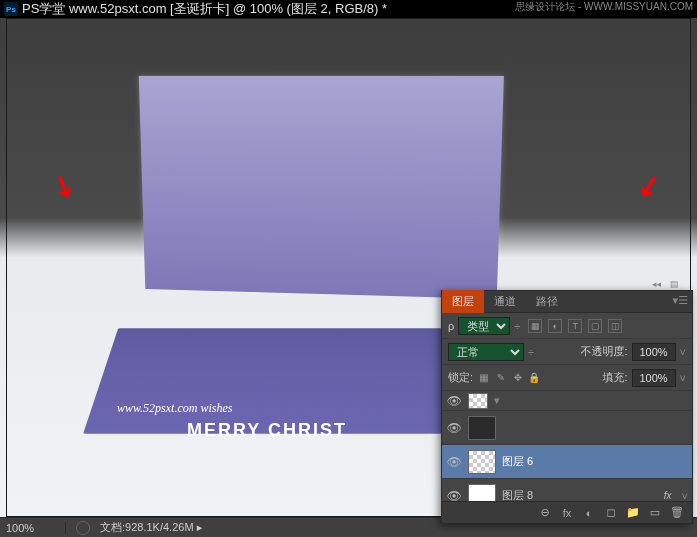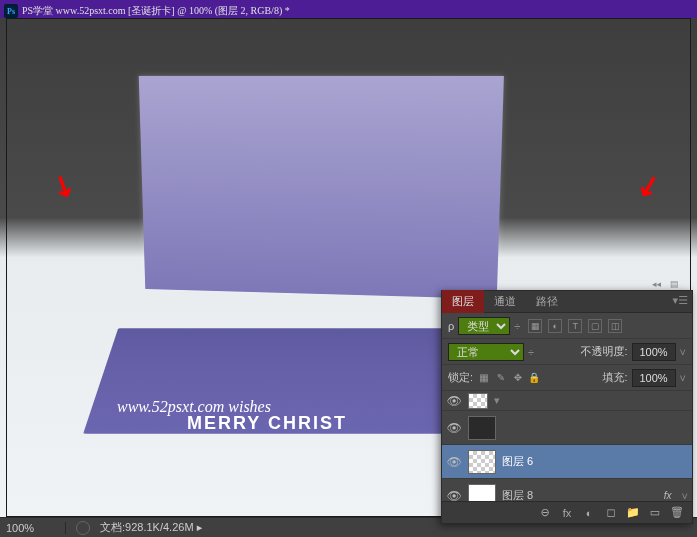--- a/index.html
+++ b/index.html
@@ -1,41 +1,41 @@
 <!DOCTYPE html>
 <html><head>
 <meta charset="utf-8">
 <style>
 * { margin: 0; padding: 0; box-sizing: border-box; }
 body { width: 697px; height: 537px; background: #3a3a3a; font-family: "Microsoft YaHei", sans-serif; font-size: 11px; color: #ccc; overflow: hidden; position: relative; }
-.title-bar { height: 18px; background: #4c1d95; display: flex; align-items: flex-end; padding: 0 4px; justify-content: space-between; font-family: Liberation Serif, serif; }
+.title-bar { height: 18px; background: #000000; display: flex; align-items: flex-start; padding: 0 4px; justify-content: space-between; }
 .ps-logo { width: 14px; height: 14px; background: #001e36; color: #31a8ff; font-weight: bold; font-size: 8px; display: flex; align-items: center; justify-content: center; border-radius: 2px; margin-right: 4px; }
 .title-left { display: flex; align-items: center; }
-.title-text { color: #e0e0e0; font-size: 10px; }
+.title-text { color: #e0e0e0; font-size: 13px; }
 .watermark { color: #888; font-size: 10px; }
 .canvas-area { position: relative; width: 100%; height: 499px; background: linear-gradient(180deg, #3e3e3e 0%, #4a4a4a 40%, #e8ecef 48%, #f0f3f6 100%); display: flex; align-items: center; justify-content: center; }
 .canvas-inner { position: absolute; top: 0; left: 6px; right: 6px; bottom: 0; border: 1px solid #1a1a1a; overflow: hidden; }
 .card { position: absolute; left: 110px; top: 58px; width: 400px; height: 400px; }
 .card-top { position: absolute; top: 0; left: 20px; width: 360px; height: 220px; background: linear-gradient(180deg, #a9a4d0 0%, #7e78b8 100%); transform: perspective(800px) rotateX(-8deg) rotateY(-6deg); box-shadow: 0 0 6px rgba(255,255,255,0.2); }
 .card-bottom { position: absolute; top: 195px; left: -15px; width: 460px; height: 210px; background: linear-gradient(180deg, #5e5aa0 0%, #6660a8 40%, #6b66b0 100%); transform: perspective(1200px) rotateX(60deg); border-radius: 2px; }
-.card-text { position: absolute; bottom: 100px; left: 110px; color: #fff; font-family: Georgia, serif; font-style: italic; font-size: 16px; text-align: center; }
-.card-text2 { position: absolute; bottom: 82px; left: 180px; color: #fff; font-weight: bold; font-size: 18px; letter-spacing: 2px; }
+.card-text { position: absolute; bottom: 100px; left: 110px; color: #fff; font-family: Georgia, serif; font-style: italic; font-size: 12px; text-align: center; }
+.card-text2 { position: absolute; bottom: 75px; left: 180px; color: #fff; font-weight: bold; font-size: 18px; letter-spacing: 2px; }
 .arrow { position: absolute; color: #ff0000; font-size: 28px; font-weight: bold; }
 .arrow-left { left: 45px; top: 150px; transform: rotate(25deg); }
 .arrow-right { right: 30px; top: 150px; transform: rotate(-15deg); }
 .status-bar { height: 20px; background: #404040; border-top: 1px solid #2a2a2a; display: flex; align-items: center; padding: 0 6px; gap: 10px; color: #ccc; font-size: 11px; }
 .status-zoom { width: 60px; border-right: 1px solid #2a2a2a; padding-right: 8px; }
 .status-doc { }
 .layers-panel { position: absolute; right: 4px; top: 290px; width: 252px; background: #454545; border: 1px solid #2a2a2a; box-shadow: -2px 2px 8px rgba(0,0,0,0.5); }
 .panel-tabs { height: 22px; background: #393939; display: flex; align-items: center; border-bottom: 1px solid #2a2a2a; position: relative; }
 .panel-tab { padding: 4px 10px; color: #aaa; font-size: 11px; cursor: pointer; }
-.panel-tab.active { background: #7f1d1d; color: #e0e0e0; }
+.panel-tab.active { background: #c2410c; color: #e0e0e0; }
 .panel-menu { position: absolute; right: 4px; top: 3px; display: flex; gap: 4px; }
 .panel-row { height: 26px; display: flex; align-items: center; padding: 0 6px; gap: 4px; border-bottom: 1px solid #3a3a3a; font-size: 11px; }
-.panel-select { background: #4d7c0f; border: 1px solid #222; color: #ddd; padding: 1px 4px; font-size: 11px; height: 18px; }
+.panel-select { background: #14532d; border: 1px solid #222; color: #ddd; padding: 1px 4px; font-size: 11px; height: 18px; }
 .panel-input { background: #333; border: 1px solid #222; color: #ddd; width: 44px; padding: 1px 2px; font-size: 11px; text-align: center; height: 18px; }
 .filter-icons { display: flex; gap: 6px; margin-left: 4px; }
 .filter-icon { width: 14px; height: 14px; border: 1px solid #666; display: flex; align-items: center; justify-content: center; font-size: 9px; color: #999; }
 .lock-icons { display: flex; gap: 3px; align-items: center; }
 .lock-icon { width: 14px; height: 14px; display: flex; align-items: center; justify-content: center; font-size: 10px; color: #999; }
 .layers-list { max-height: 110px; overflow: hidden; }
 .layer-item { height: 34px; display: flex; align-items: center; border-bottom: 1px solid #3a3a3a; padding: 0 4px; gap: 6px; }
 .layer-item.selected { background: #5a7aa8; color: #fff; }
 .layer-eye { width: 16px; height: 16px; display: flex; align-items: center; justify-content: center; font-size: 12px; color: #bbb; }
 .layer-thumb { width: 28px; height: 24px; border: 1px solid #666; background: #888; }
@@ -50,20 +50,21 @@
 .label { color: #ccc; }
 </style>
 </head>
 <body>
 
 <div class="title-bar">
   <div class="title-left">
     <div class="ps-logo">Ps</div>
     <div class="title-text">PS学堂  www.52psxt.com [圣诞折卡] @ 100% (图层 2, RGB/8) *</div>
   </div>
+  <div class="watermark">思缘设计论坛 - WWW.MISSYUAN.COM</div>
 </div>
 
 <div class="canvas-area">
   <div class="canvas-inner">
     <div class="card">
       <div class="card-top"></div>
       <div class="card-bottom"></div>
     </div>
     <div class="card-text">www.52psxt.com   wishes</div>
     <div class="card-text2">MERRY CHRIST</div>

